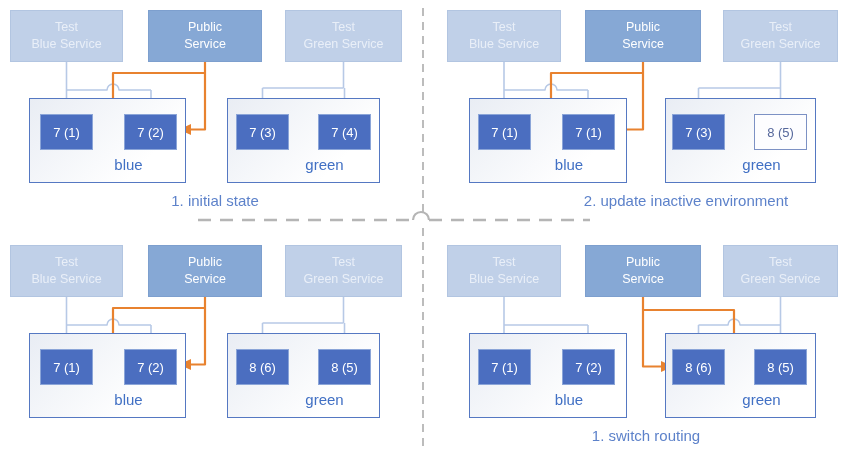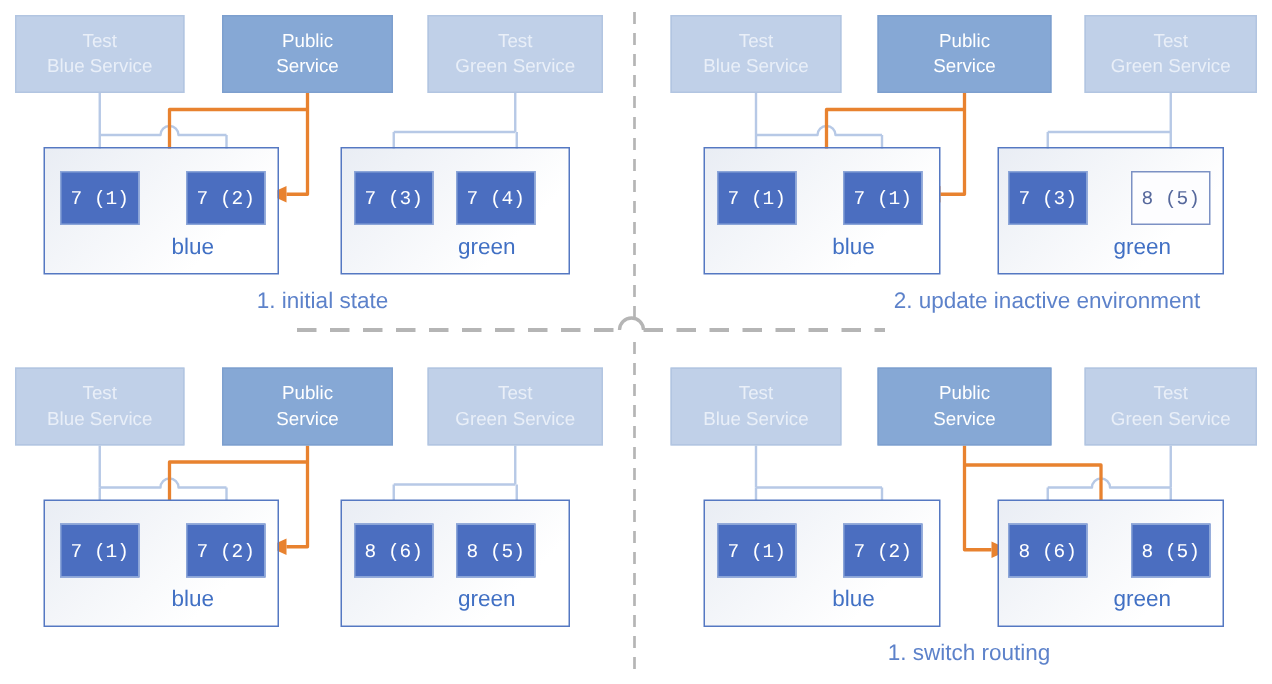--- a/index.html
+++ b/index.html
@@ -14,29 +14,29 @@
   .svcbox{position:absolute;top:10px;height:52px;box-sizing:border-box;text-align:center;
           display:flex;flex-direction:column;justify-content:center;
           font-size:12.5px;line-height:17px;}
   .svc-test{background:#c0d0e8;border:1px solid #b2c5e1;color:#e9eff8;}
   .svc-public{background:#86a8d5;border:1px solid #7d9fce;color:#ffffff;}
   .env{position:absolute;top:98px;height:85px;box-sizing:border-box;
        border:1.4px solid #5578c2;background:linear-gradient(135deg,#e9edf4 0%,#ffffff 75%);}
   .envlabel{position:absolute;top:156px;font-size:15px;color:#4170c4;text-align:center;margin-left:21px;}
   .pod{position:absolute;top:114px;width:53px;height:36px;box-sizing:border-box;
        background:#4b6ec0;border:1.5px solid #8ba5d8;color:#ffffff;font-size:13px;
-       display:flex;align-items:center;justify-content:center;font-family:Liberation Mono, monospace;}
+       display:flex;align-items:center;justify-content:center;}
   .pod.outline{background:#fdfdff;border:1.4px solid #7c91c4;color:#56689c;}
   .caption{position:absolute;top:192px;font-size:15px;color:#5d82ca;white-space:nowrap;
            transform:translateX(-50%);}
   
   .L .svc-1{left:10px;width:113px;} .L .svc-2{left:148px;width:114px;} .L .svc-3{left:285px;width:117px;}
   .L .env-blue{left:29px;width:157px;} .L .env-green{left:227px;width:153px;}
   .L .lbl-blue{left:29px;width:157px;} .L .lbl-green{left:227px;width:153px;}
-  .L .pod-1{left:40px;} .L .pod-2{left:124px;} .L .pod-3{left:236px;} .L .pod-4{left:304px;}
+  .L .pod-1{left:40px;} .L .pod-2{left:124px;} .L .pod-3{left:236px;} .L .pod-4{left:318px;}
   
   .R .svc-1{left:23px;width:114px;} .R .svc-2{left:161px;width:116px;} .R .svc-3{left:299px;width:115px;}
   .R .env-blue{left:45px;width:158px;} .R .env-green{left:241px;width:151px;}
   .R .lbl-blue{left:45px;width:158px;} .R .lbl-green{left:241px;width:151px;}
   .R .pod-1{left:54px;} .R .pod-2{left:138px;} .R .pod-3{left:248px;} .R .pod-4{left:330px;}
   .lightline{stroke:#b7c9e6;stroke-width:1.6;fill:none;stroke-linejoin:round;}
   .lighthead{fill:#a9bfe2;stroke:none;}
   .orangeline{stroke:#e8822f;stroke-width:2.2;fill:none;stroke-linejoin:round;}
   .orangehead{fill:#e8822f;stroke:none;}
   .dash-h{stroke:#b5b5b5;stroke-width:2.6;fill:none;stroke-dasharray:13 9;}
@@ -143,21 +143,21 @@
         <div>Green Service</div>
       </div>
       <div class="env env-blue"></div>
       <div class="env env-green"></div>
       <div class="pod pod-1">7 (1)</div>
       <div class="pod pod-2">7 (1)</div>
       <div class="pod pod-3">7 (3)</div>
       <div class="pod pod-4 outline">8 (5)</div>
       <div class="envlabel lbl-blue">blue</div>
       <div class="envlabel lbl-green">green</div>
-      <div class="caption" style="left:262px;margin-left:12px;">2. update inactive environment</div>
+      <div class="caption" style="left:262px;">2. update inactive environment</div>
     </div>
   </div>
 
   <div class="panel" id="panel-3">
     <div class="inner shift L">
       <svg class="arrows" width="424" height="223">
         <g>
           <path class="lightline" d="M66.5,62 V90"></path>
           <path class="lightline" d="M66.5,90 H107 A6,6 0 0 1 119,90 H151"></path>
           <path class="lightline" d="M66.5,90 V104"></path>

